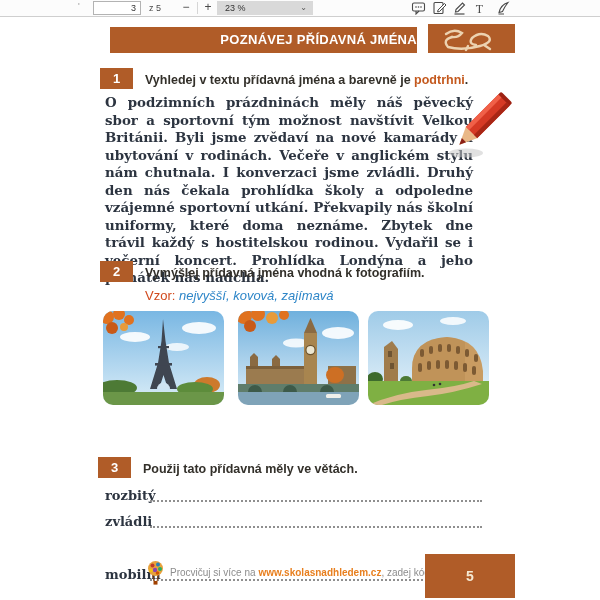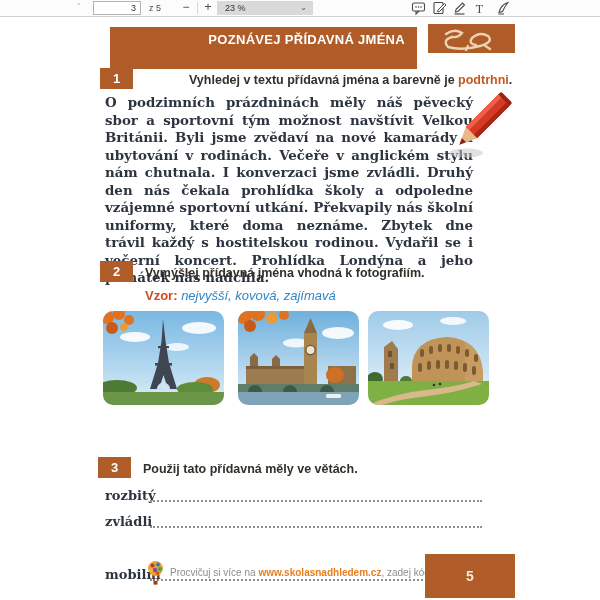--- a/index.html
+++ b/index.html
@@ -19,38 +19,38 @@
              width:16px; height:16px; text-align:center; line-height:15px; cursor:default; }
   #zoom-select { position:absolute; left:217px; top:1px; width:96px; height:14px;
                  background:#d9d9d9; font-size:9px; color:#333; line-height:14px;
                  padding-left:8px; }
   #zoom-select .chev { position:absolute; right:6px; top:0; font-size:8px; color:#555; }
   .tb-sep { position:absolute; top:2px; width:1px; height:12px; background:#d6d6d6; }
   .tb-icon { position:absolute; top:1px; width:15px; height:14px; }
   .tb-icon svg { width:100%; height:100%; }
 
   
-  #banner { position:absolute; left:110px; top:27px; width:307px; height:42px;
+  #banner { position:absolute; left:110px; top:27px; width:307px; height:26px;
             background:#b05c28; color:#fff; font-weight:bold; font-size:13px;
-            letter-spacing:.3px; text-align:right; line-height:26px; padding-right:12px; }
+            letter-spacing:.3px; text-align:right; line-height:26px; }
   #logo-box { position:absolute; left:428px; top:24px; width:87px; height:29px;
               background:#b05c28; }
   .task-num { position:absolute; width:33px; height:21px; background:#b05c28;
               color:#fff; font-weight:bold; font-size:13px; text-align:center;
               line-height:21px; }
   .task-head { position:absolute; font-size:12.5px; font-weight:bold; color:#33302a; }
   .hl-orange { color:#c4591e; }
 
   #paragraph { position:absolute; left:105px; top:94px; width:368px;
                font-family:"DejaVu Serif", serif; font-weight:600;
                font-size:13.4px; line-height:17.5px; color:#2c3440;
                text-align:justify; }
 
   #vzor-line { position:absolute; left:145px; top:288px; font-size:13px; }
-  #vzor-line .vzor-label { color:#d14a1e; font-weight:bold; }
+  #vzor-line .vzor-label { color:#d14a1e; font-weight:normal; }
   #vzor-line .vzor-text  { color:#2e86c8; font-style:italic;
                            font-family:Liberation Sans, sans-serif; }
 
   .photo { position:absolute; top:311px; width:121px; height:94px;
            border-radius:10px; overflow:hidden; }
   .photo svg { display:block; width:121px; height:94px; }
 
   .word-row { position:absolute; left:105px; width:377px; height:19px; }
   .word-row .word { font-family:"DejaVu Serif", serif; font-weight:600;
                     font-size:13px; color:#2c3440; }
@@ -120,21 +120,21 @@
   <svg viewBox="0 0 87 29" style="width:87px;height:29px;">
     <g fill="none" stroke="#ecd2b0" stroke-width="2.4" stroke-linecap="round">
       <path d="M18 10 Q26 4 34 9 Q30 14 24 13"></path>
       <path d="M24 13 Q14 16 20 23 Q34 27 52 22 Q66 18 60 12 Q52 7 44 14 Q40 20 48 21"></path>
       <path d="M56 21 L62 25 M40 22 L38 26"></path>
     </g>
   </svg>
 </div>
 
 <div class="task-num" style="left:100px; top:68px;">1</div>
-<div class="task-head" style="left:145px; top:73px;margin-left:44px;">
+<div class="task-head" style="left:145px; top:73px;">
   <span>Vyhledej v textu přídavná jména a barevně je </span><span class="hl-orange">podtrhni</span><span>.</span>
 </div>
 <div id="paragraph">O podzimních prázdninách měly náš pěvecký sbor a sportovní tým možnost navštívit Velkou Británii. Byli jsme zvědaví na nové kamarády a ubytování v rodinách. Večeře v anglickém stylu nám chutnala. I konverzaci jsme zvládli. Druhý den nás čekala prohlídka školy a odpoledne vzájemné sportovní utkání. Překvapily nás školní uniformy, které doma neznáme. Zbytek dne trávil každý s hostitelskou rodinou. Vydařil se i večerní koncert. Prohlídka Londýna a jeho památek nás nadchla.</div>
 
 <div class="abs" style="left:446px; top:84px; width:72px; height:78px;">
   <svg viewBox="0 0 72 78" style="width:72px;height:78px;">
     <ellipse cx="20" cy="69" rx="17" ry="4.5" fill="#c9c9c9" opacity="0.55"></ellipse>
     <g transform="rotate(45 36 38)">
       <rect x="28" y="3" width="16" height="6" rx="2" fill="#9e2112"></rect>
       <rect x="28" y="7" width="16" height="46" fill="#d63a25"></rect>

